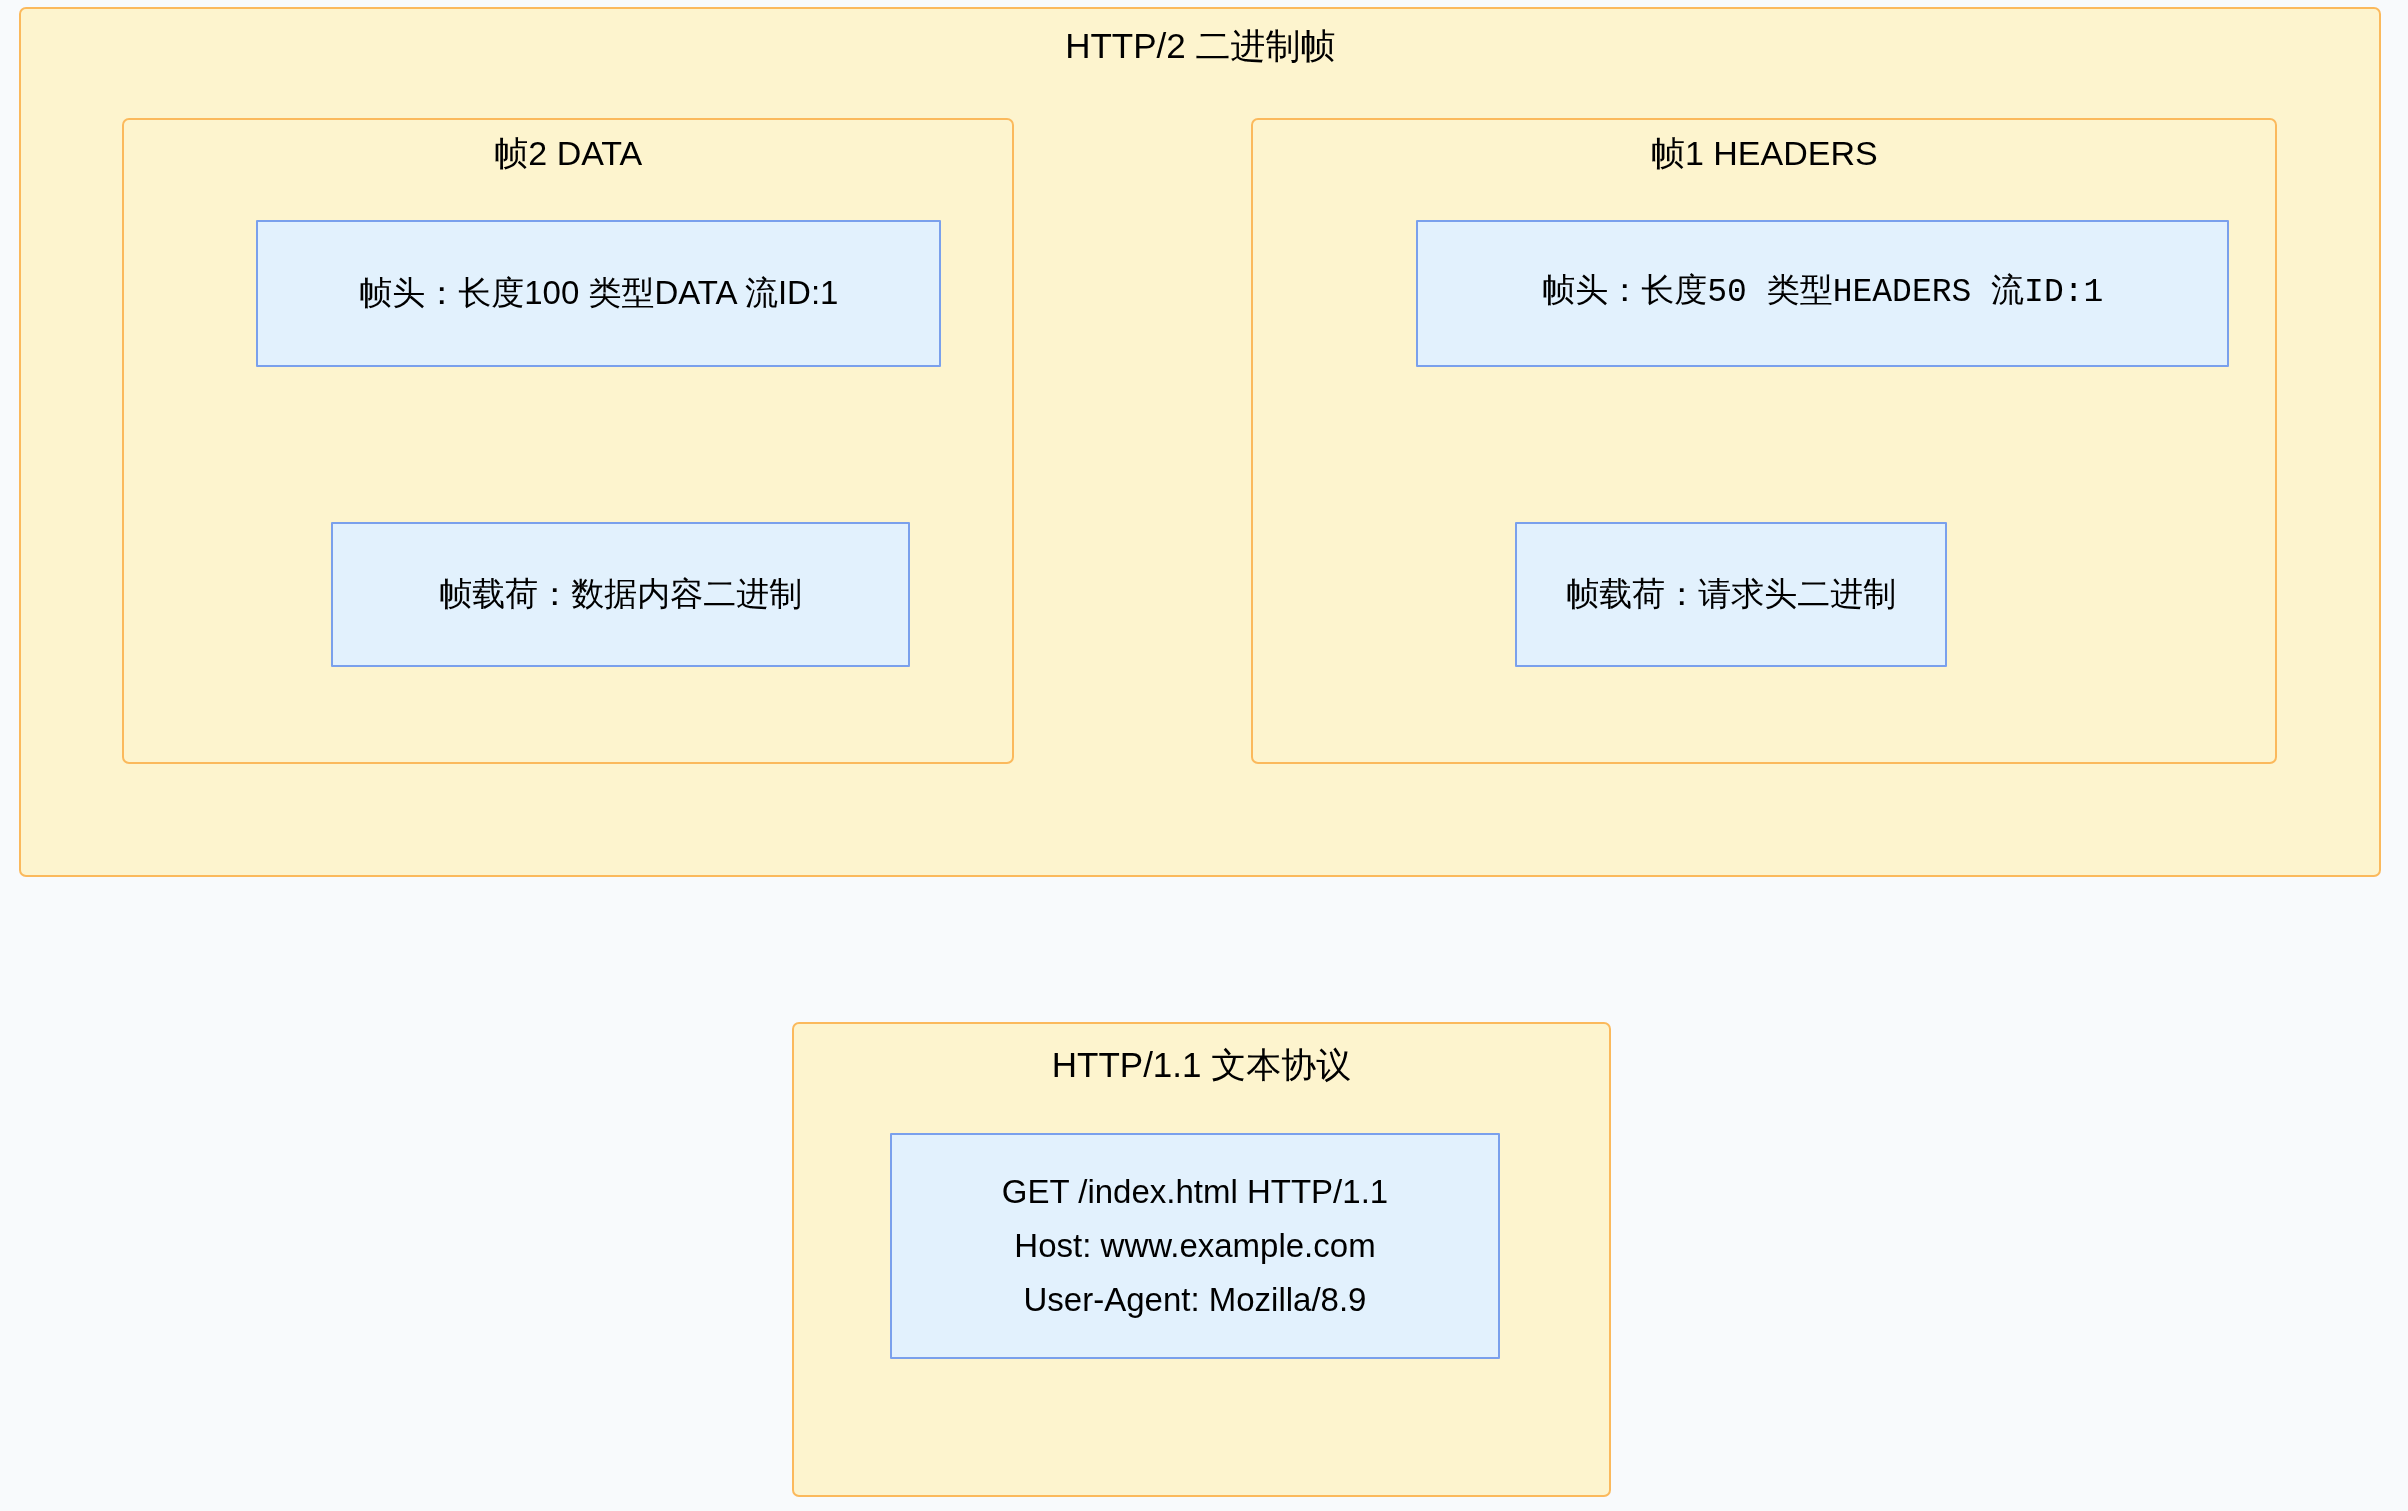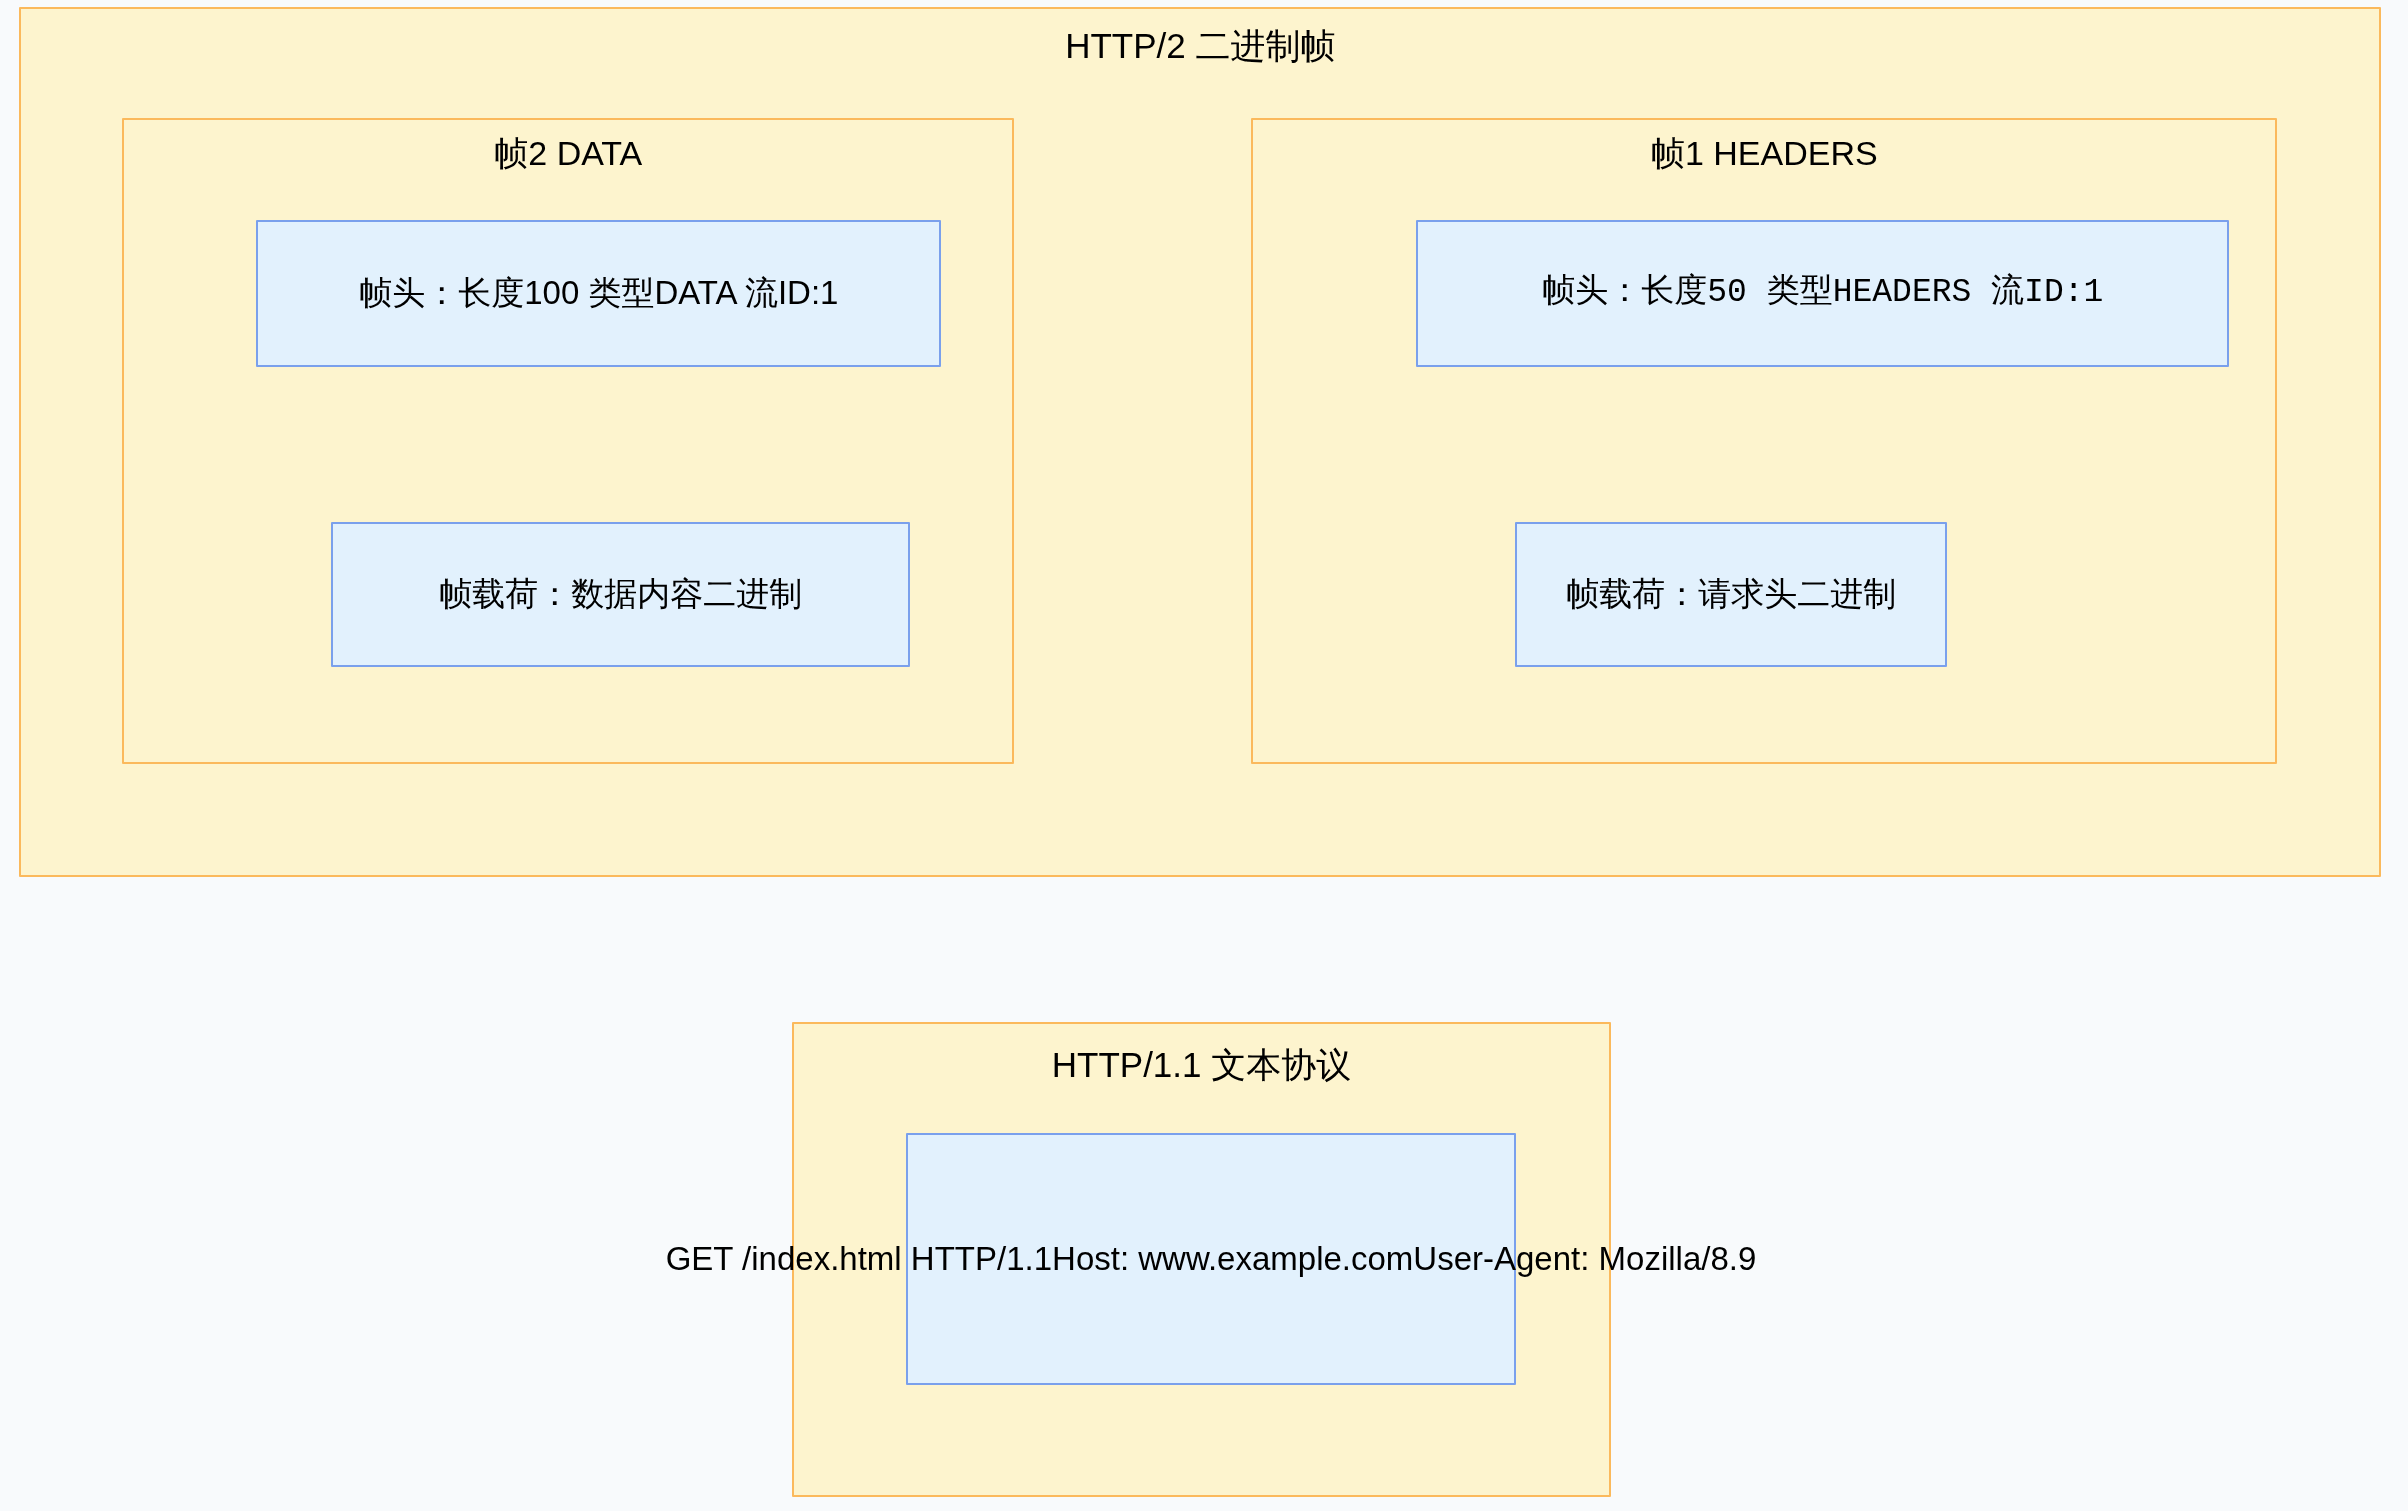--- a/index.html
+++ b/index.html
@@ -15,21 +15,21 @@
   .canvas {
     position: relative;
     width: 2409px;
     height: 1511px;
   }
   .container {
     position: absolute;
     box-sizing: border-box;
     background: var(--container-fill, #FDF4CE);
     border: 2.9px solid var(--container-border, #FBB95C);
-    border-radius: 1px;
+    border-radius: 7px;
     padding-left: 46px;
   }
   .container-title {
     position: absolute;
     left: 0;
     right: 0;
     text-align: center;
     font-size: 35px;
     line-height: 35px;
     white-space: nowrap;
@@ -61,22 +61,22 @@
   
   .node-a { left: 132px; top: 100px; width: 685px; height: 147px; }
   .node-b { left: 207px; top: 402px; width: 579px; height: 145px; }
   
   .node-c { left: 163px; top: 100px; width: 813px; height: 147px; font-family: Liberation Mono, monospace; }
   .node-d { left: 262px; top: 402px; width: 432px; height: 145px; }
   
   .http11 { left: 792px; top: 1022px; width: 819px; height: 475px; }
   .http11 > .container-title { top: 23px; }
   .node-e {
-    left: 112px; top: 109px; width: 610px; height: 252px;
-    flex-direction: row;
+    left: 96px; top: 109px; width: 610px; height: 226px;
+    flex-direction: column;
   }
   .req-line {
     display: block;
     line-height: 54px;
     font-size: 33px;
   }
 </style>
 </head>
 <body style="background: rgb(248, 250, 252); color: rgb(0, 0, 0);">
 

